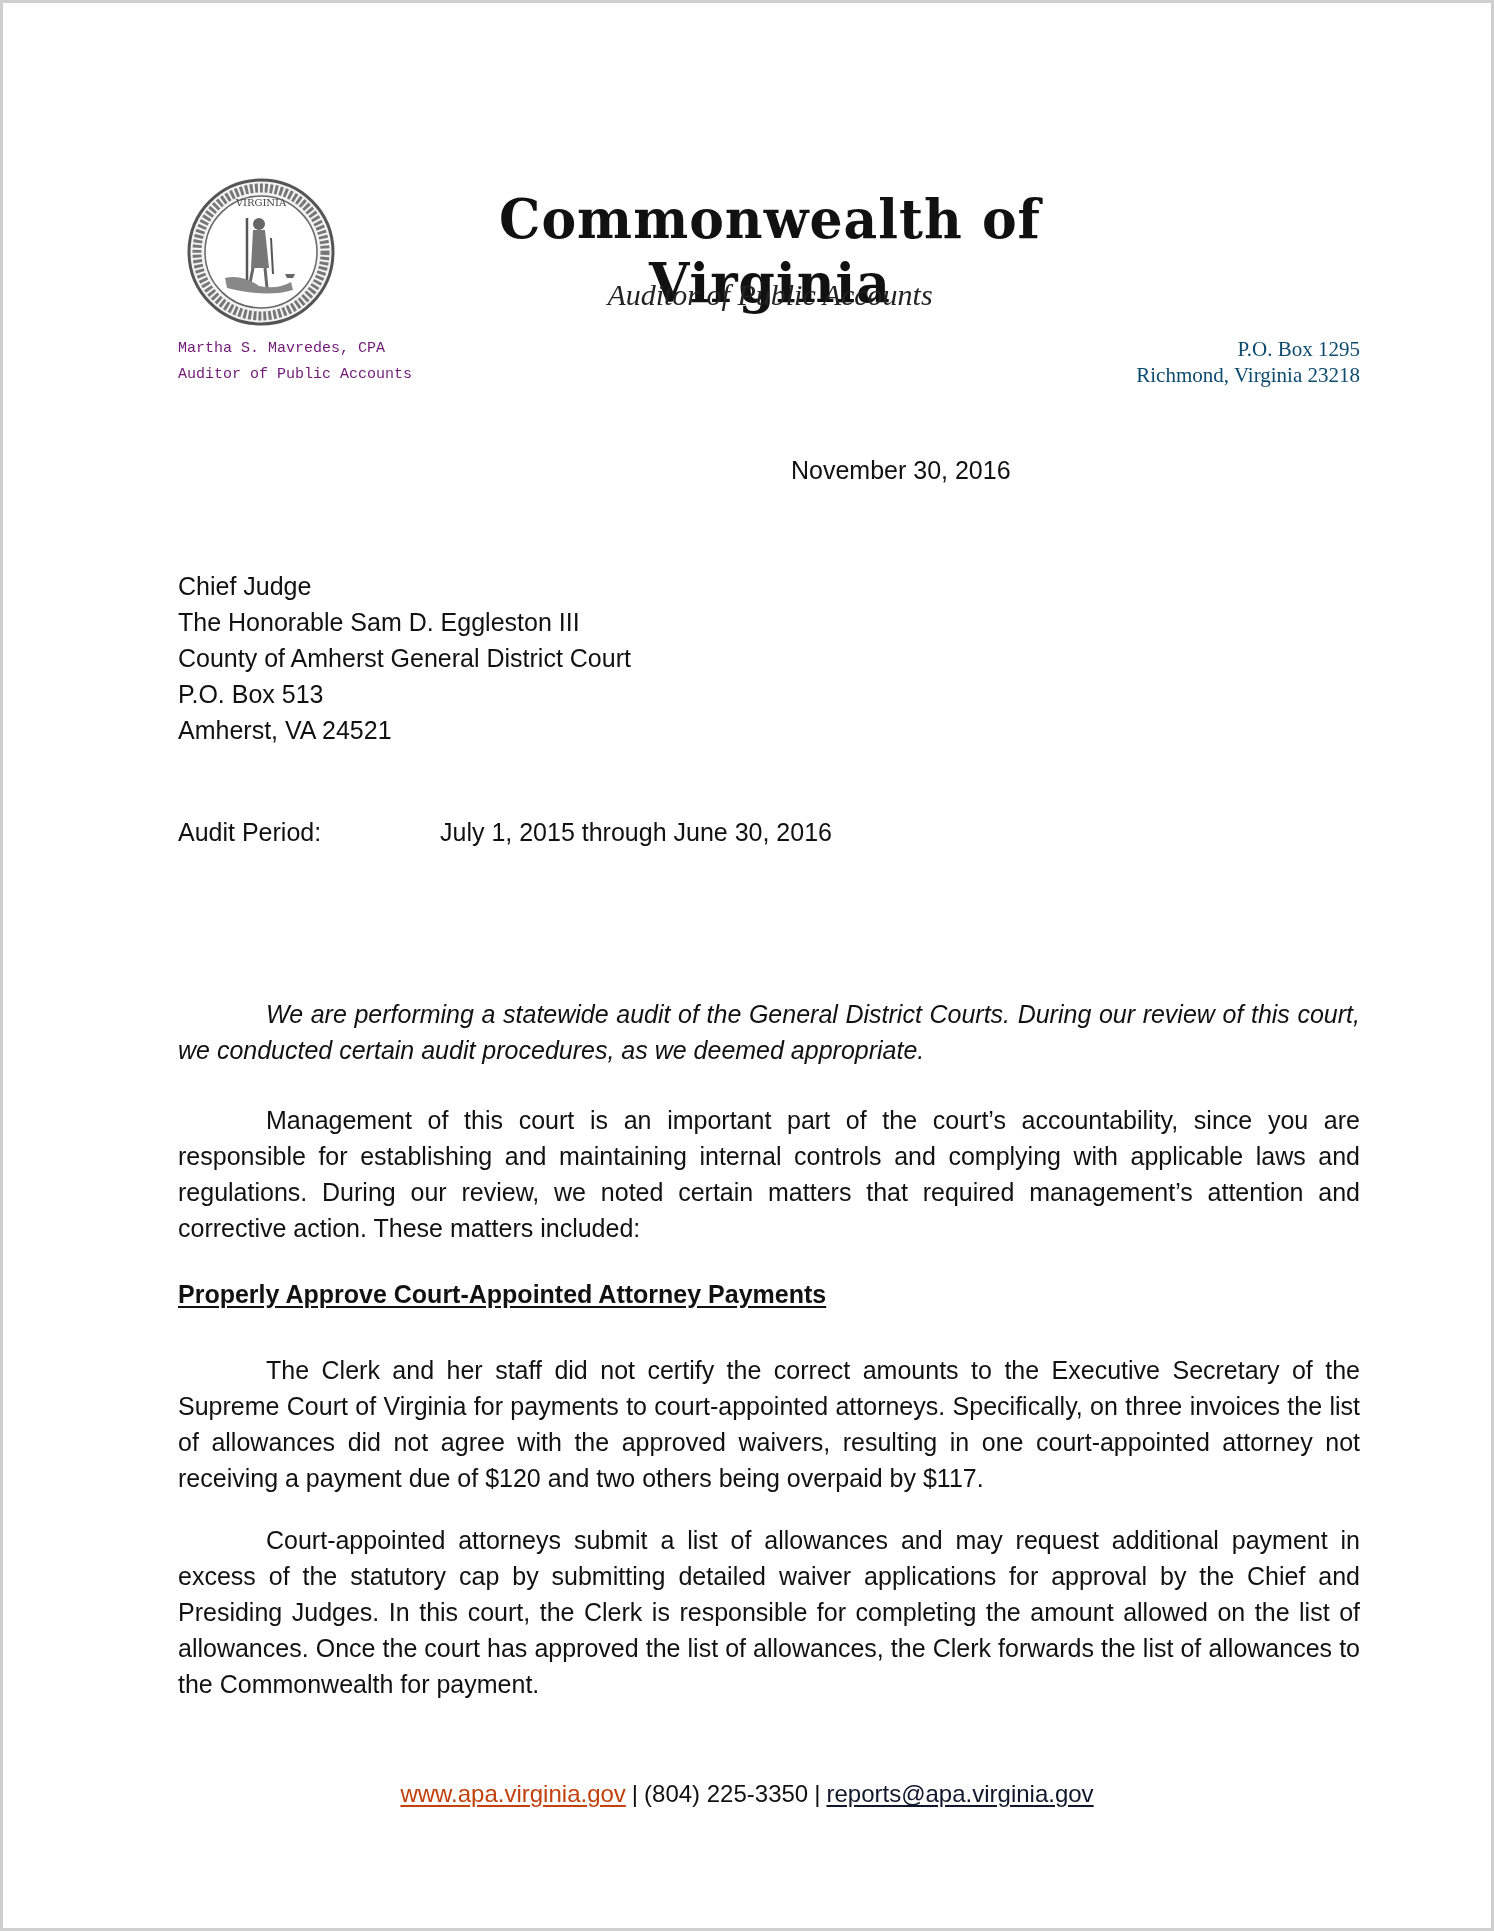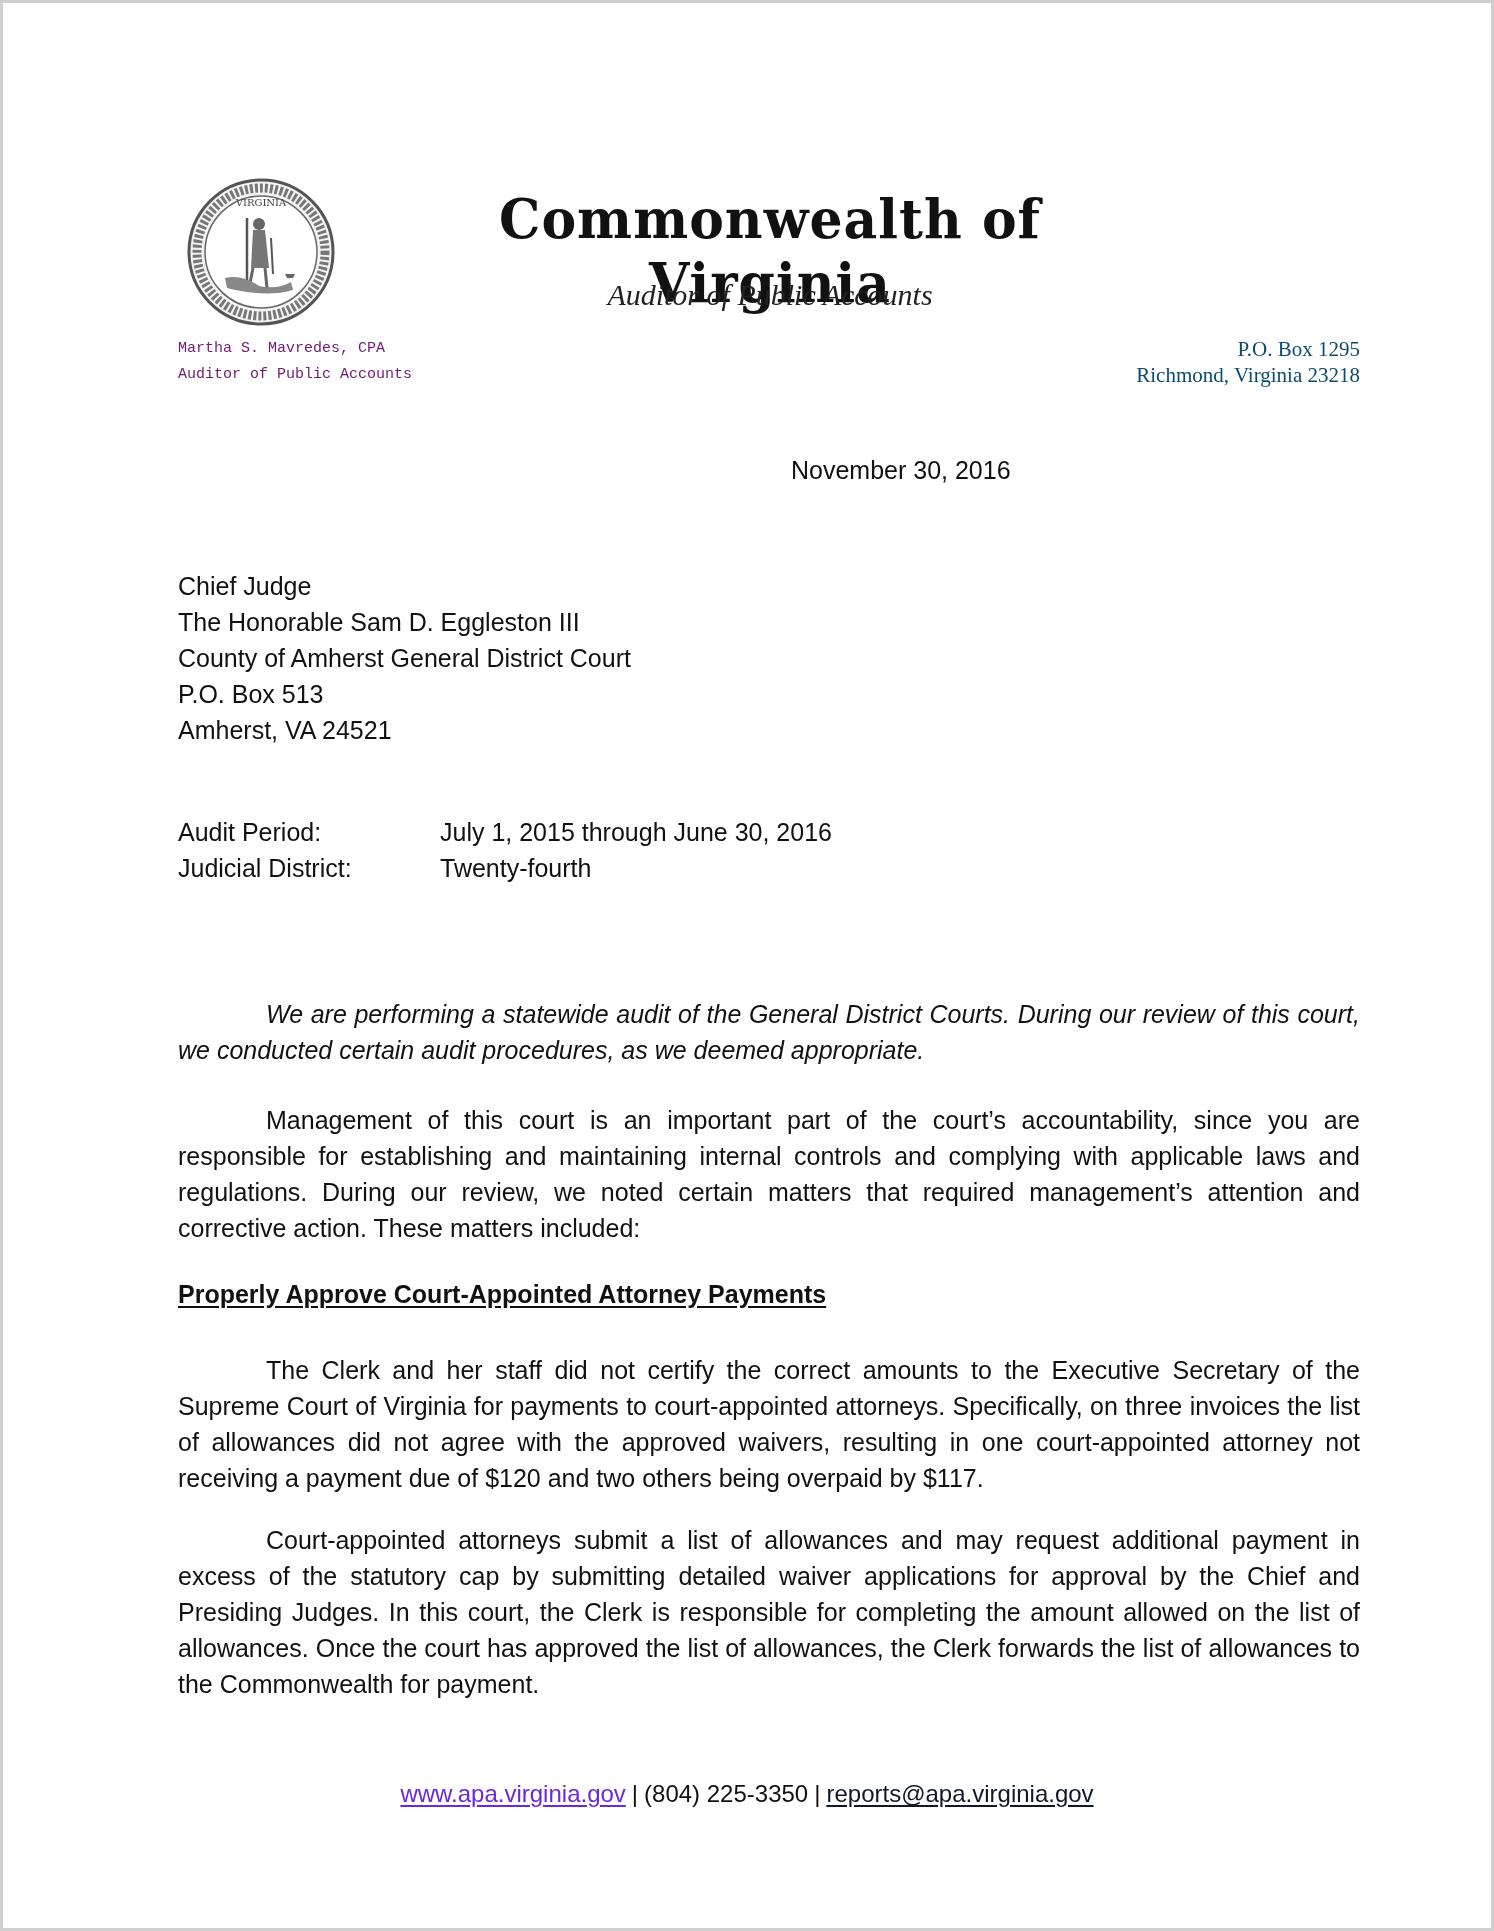--- a/index.html
+++ b/index.html
@@ -171,30 +171,26 @@
   <div>P.O. Box 513</div>
   <div>Amherst, VA  24521</div>
 </div>
 
 <table class="body-text info-table">
   <tbody>
       <tr>
     <td class="lbl">Audit Period:</td>
     <td>July 1, 2015 through June 30, 2016</td>
   </tr>
-  <tr>
-    <td class="lbl">Judicial District:</td>
-    <td>Twenty-fourth</td>
-  </tr>
 </tbody>
   </table>
 
 <p class="body-text para p1">We are performing a statewide audit of the General District Courts.  During our review of this court, we conducted certain audit procedures, as we deemed appropriate.</p>
 <p class="body-text para p2">Management of this court is an important part of the court’s accountability, since you are responsible for establishing and maintaining internal controls and complying with applicable laws and regulations.  During our review, we noted certain matters that required management’s attention and corrective action.  These matters included:</p>
 
 <div class="body-text heading">Properly Approve Court-Appointed Attorney Payments</div>
 
 <p class="body-text para p3">The Clerk and her staff did not certify the correct amounts to the Executive Secretary of the Supreme Court of Virginia for payments to court-appointed attorneys.  Specifically, on three invoices the list of allowances did not agree with the approved waivers, resulting in one court-appointed attorney not receiving a payment due of $120 and two others being overpaid by $117.</p>
 <p class="body-text para p4">Court-appointed attorneys submit a list of allowances and may request additional payment in excess of the statutory cap by submitting detailed waiver applications for approval by the Chief and Presiding Judges.  In this court, the Clerk is responsible for completing the amount allowed on the list of allowances.  Once the court has approved the list of allowances, the Clerk forwards the list of allowances to the Commonwealth for payment.</p>
 
 <div class="body-text footer">
-  <a href="#" style="color: #6d28d9;">www.apa.virginia.gov</a><span class="sep">|</span><span>(804) 225-3350</span><span class="sep">|</span><a href="#" style="color: #0f172a;">reports@apa.virginia.gov</a>
+  <a href="#" style="color: #c2410c;">www.apa.virginia.gov</a><span class="sep">|</span><span>(804) 225-3350</span><span class="sep">|</span><a href="#" style="color: #0f172a;">reports@apa.virginia.gov</a>
 </div>
 
 </body></html>

